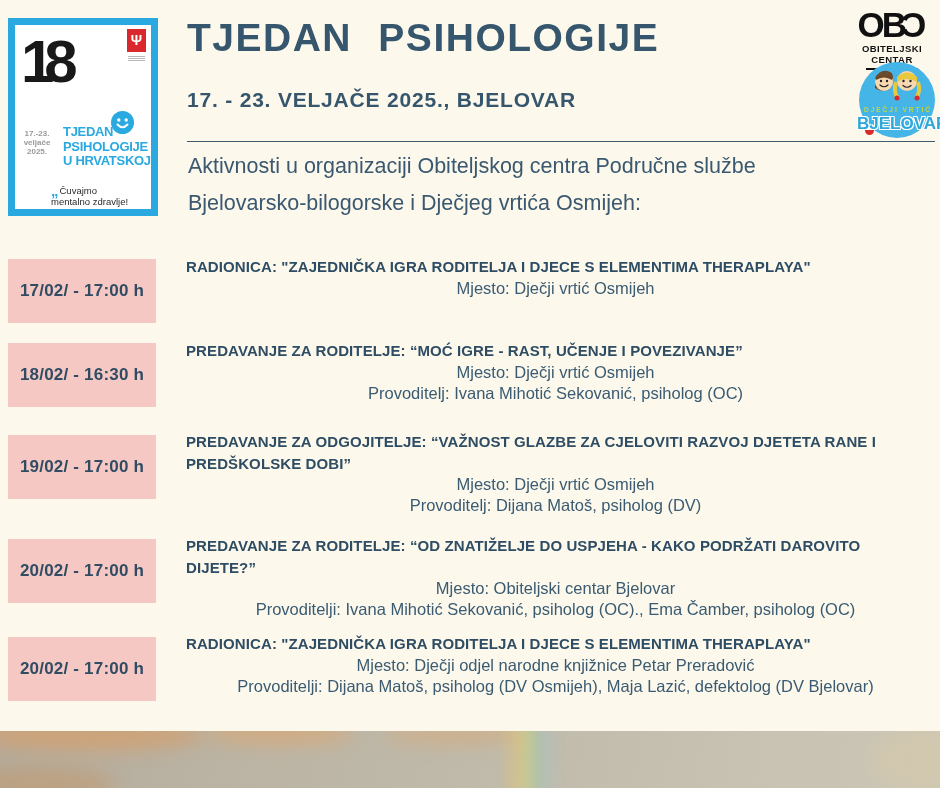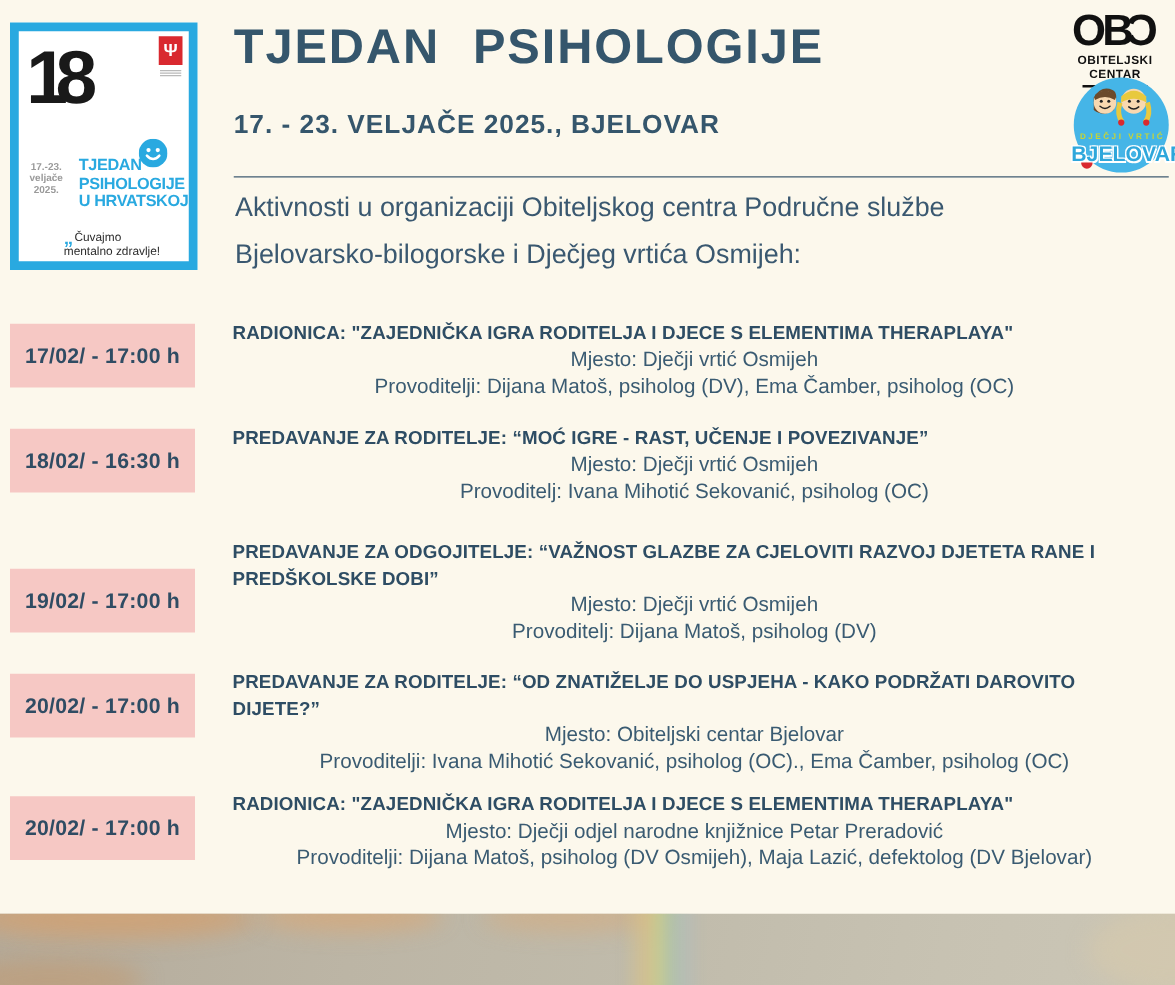--- a/index.html
+++ b/index.html
@@ -68,21 +68,21 @@
     font-size:6.5px;font-weight:700;letter-spacing:2px;color:#C8D435;
   }
   .osmijeh-name{
     position:absolute;left:0;top:54px;width:82px;text-align:center;
     font-size:17px;font-weight:900;letter-spacing:0px;color:#2EA7DB;
     text-shadow:-1px -1px 0 #fff,1px -1px 0 #fff,-1px 1px 0 #fff,1px 1px 0 #fff;
   }
   .osmijeh-mouth{position:absolute;left:8px;top:70px;width:9px;height:5px;border-radius:0 0 9px 9px;background:#D9292F;}
   
   .event-badge{
-    position:absolute;left:8px;width:148px;height:51px;background:#F6C8C4;
+    position:absolute;left:8px;width:148px;height:64px;background:#F6C8C4;
     display:flex;align-items:center;justify-content:center;
     font-size:17px;font-weight:700;color:#2F4C63;letter-spacing:0.2px;
   }
   .event-text{position:absolute;left:186px;width:736px;}
   .event-title{font-size:15px;font-weight:700;color:#2E4D64;line-height:21.5px;letter-spacing:0.1px;max-width:732px;}
   .event-line{font-size:16.5px;font-weight:400;color:#3A5B72;line-height:21px;padding-left:3px;text-align:center;}
   
   .sky{
     position:absolute;left:0;top:731px;width:940px;height:57px;overflow:hidden;
     background:linear-gradient(100deg,#b4ab9b 0%,#bcb5a5 30%,#c0bbab 55%,#c7c2b2 80%,#cbc6b6 100%);
@@ -171,31 +171,30 @@
     </svg>
     <div class="osmijeh-top">DJEČJI VRTIĆ</div>
     <div class="osmijeh-name">BJELOVAR</div>
     <div class="osmijeh-mouth"></div>
   </div>
 
   <div class="event-badge" style="top:259px;">17/02/ - 17:00 h</div>
   <div class="event-text" style="top:256px;">
     <div class="event-title">RADIONICA: "ZAJEDNIČKA IGRA RODITELJA I DJECE S ELEMENTIMA THERAPLAYA"</div>
     <div class="event-line">Mjesto: Dječji vrtić Osmijeh</div>
-    <div class="event-line">Provoditelji: Dijana Matoš, psiholog (DV), Ema Čamber, psiholog (OC)</div>
   </div>
 
   <div class="event-badge" style="top:343px;">18/02/ - 16:30 h</div>
   <div class="event-text" style="top:340px;">
     <div class="event-title">PREDAVANJE ZA RODITELJE: “MOĆ IGRE - RAST, UČENJE I POVEZIVANJE”</div>
     <div class="event-line">Mjesto: Dječji vrtić Osmijeh</div>
     <div class="event-line">Provoditelj: Ivana Mihotić Sekovanić, psiholog (OC)</div>
   </div>
 
-  <div class="event-badge" style="top:435px;margin-top:20px;">19/02/ - 17:00 h</div>
+  <div class="event-badge" style="top:435px;">19/02/ - 17:00 h</div>
   <div class="event-text" style="top:431px;">
     <div class="event-title">PREDAVANJE ZA ODGOJITELJE: “VAŽNOST GLAZBE ZA CJELOVITI RAZVOJ DJETETA RANE I PREDŠKOLSKE DOBI”</div>
     <div class="event-line">Mjesto: Dječji vrtić Osmijeh</div>
     <div class="event-line">Provoditelj: Dijana Matoš, psiholog (DV)</div>
   </div>
 
   <div class="event-badge" style="top:539px;">20/02/ - 17:00 h</div>
   <div class="event-text" style="top:535px;">
     <div class="event-title">PREDAVANJE ZA RODITELJE: “OD ZNATIŽELJE DO USPJEHA - KAKO PODRŽATI DAROVITO DIJETE?”</div>
     <div class="event-line">Mjesto: Obiteljski centar Bjelovar</div>

